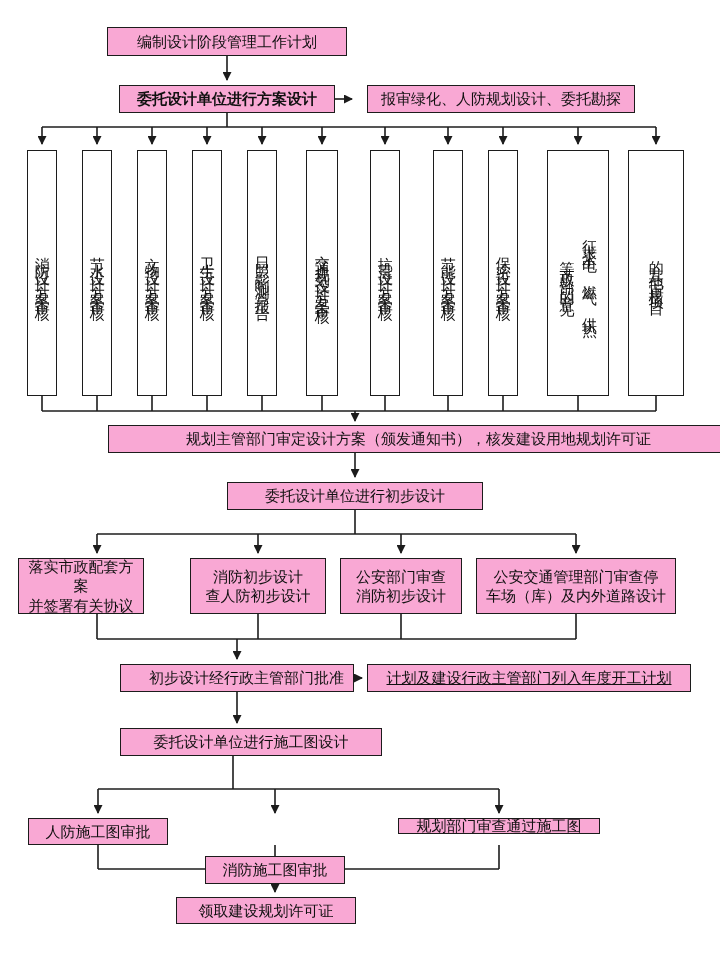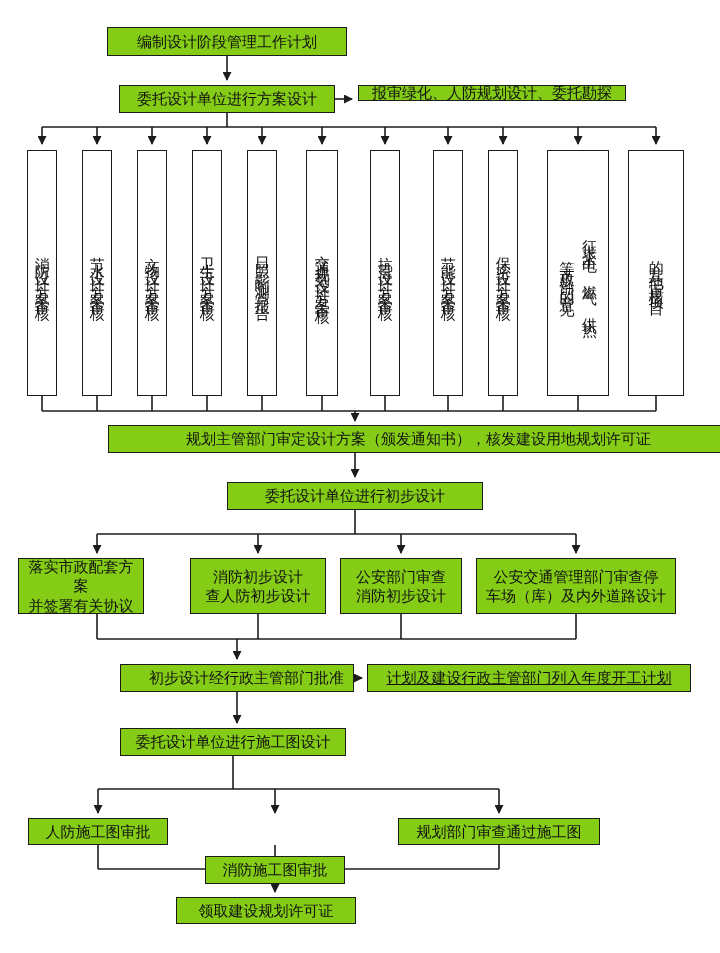--- a/index.html
+++ b/index.html
@@ -7,21 +7,21 @@
   body {
     width:720px; height:953px;
     font-family:"Liberation Sans","DejaVu Sans",sans-serif;
     color:#111;
   }
   .stage { position:relative; width:720px; height:953px; background:#fff; overflow:hidden; }
   svg.wires { position:absolute; left:0; top:0; width:720px; height:953px; }
   .node {
     position:absolute;
     border:1.6px solid #1c1c1c;
-    background:#84cc16;
+    background:#f9a8d4;
     display:flex; align-items:center; justify-content:center;
     text-align:center;
     font-size:15px; line-height:1.3;
     white-space:pre-line;
     padding:2px 4px;
     z-index:2;
   }
   .vnode {
     position:absolute;
     border:1.6px solid #1c1c1c;
@@ -112,23 +112,23 @@
 
     <path d="M98 845 V869"></path>
       <path d="M275 845 V869"></path>
       <path d="M499 845 V869"></path>
     <path d="M98 869 H499"></path>
     <path d="M275 869 V892" marker-end="url(#ah)"></path>
   </svg>
 
   <div class="node" style="left:107px; top:27px; width:240px; height:29px;">编制设计阶段管理工作计划</div>
 
-  <div class="node" style="left:119px; top:85px; width:216px; height:28px;">委托设计单位进行方案设计</div>
+  <div class="node" style="left:119px; top:85px; width:216px; height:28px;font-weight:bold;">委托设计单位进行方案设计</div>
 
-  <div class="node" style="left:358px; top:85px; width:268px; height:16px;">报审绿化、人防规划设计、委托勘探</div>
+  <div class="node" style="left:367px; top:85px; width:268px; height:28px;">报审绿化、人防规划设计、委托勘探</div>
 
   <div class="vnode" style="left:27px;  top:150px; width:30px; height:246px;">
     <span class="vcol">消防设计方案审核</span>
   </div>
   <div class="vnode" style="left:82px;  top:150px; width:30px; height:246px;">
     <span class="vcol">节水设计方案审核</span>
   </div>
   <div class="vnode" style="left:137px; top:150px; width:30px; height:246px;">
     <span class="vcol">文物设计方案审核</span>
   </div>
@@ -167,21 +167,21 @@
   <div class="node" style="left:190px; top:558px; width:136px; height:56px;">消防初步设计
 查人防初步设计</div>
   <div class="node" style="left:340px; top:558px; width:122px; height:56px;">公安部门审查
 消防初步设计</div>
   <div class="node" style="left:476px; top:558px; width:200px; height:56px;">公安交通管理部门审查停
 车场（库）及内外道路设计</div>
 
   <div class="node" style="left:120px; top:664px; width:234px; height:28px;padding-left:23px;">初步设计经行政主管部门批准</div>
   <div class="node" style="left:367px; top:664px; width:324px; height:28px;text-decoration:underline;">计划及建设行政主管部门列入年度开工计划</div>
 
-  <div class="node" style="left:120px; top:728px; width:226px; height:28px;text-align:center;">委托设计单位进行施工图设计</div>
+  <div class="node" style="left:120px; top:728px; width:262px; height:28px;text-align:center;">委托设计单位进行施工图设计</div>
 
   <div class="node" style="left:28px;  top:818px; width:140px; height:27px;">人防施工图审批</div>
   <div class="node" style="left:205px; top:856px; width:140px; height:28px;">消防施工图审批</div>
-  <div class="node" style="left:398px; top:818px; width:202px; height:27px;">规划部门审查通过施工图</div>
+  <div class="node" style="left:398px; top:818px; width:202px; height:16px;">规划部门审查通过施工图</div>
 
   <div class="node" style="left:176px; top:897px; width:180px; height:27px;">领取建设规划许可证</div>
 
 </div>
 
 </body></html>

